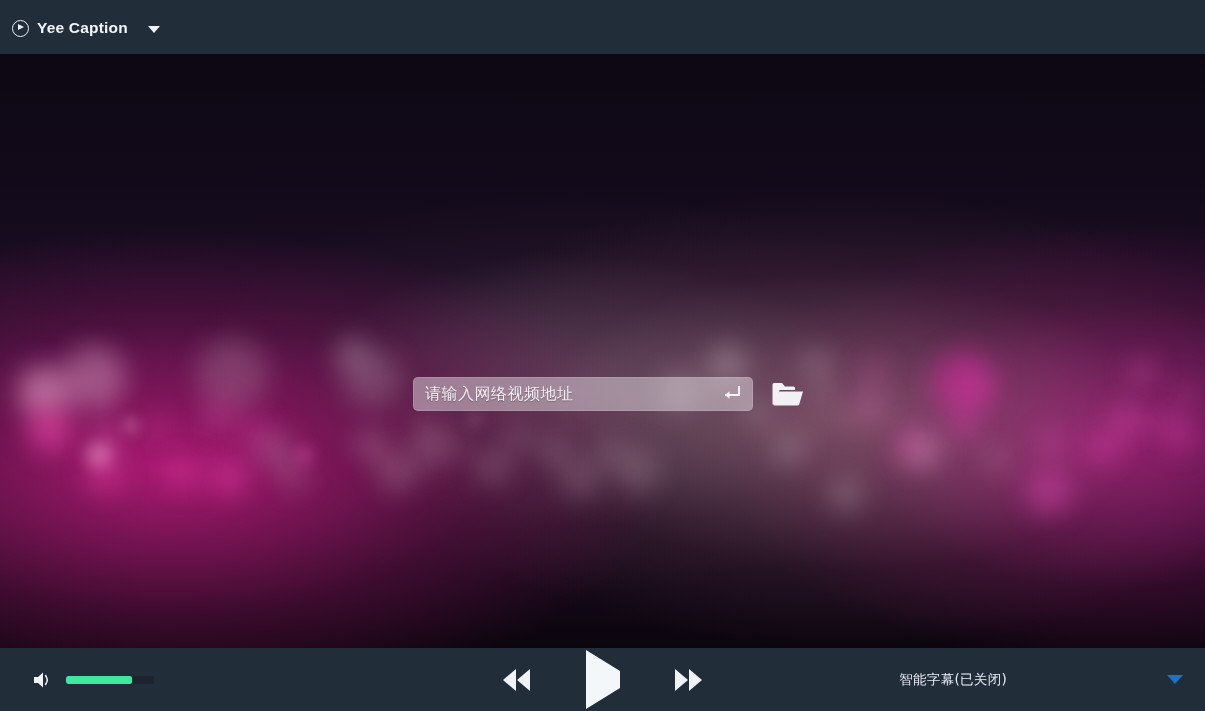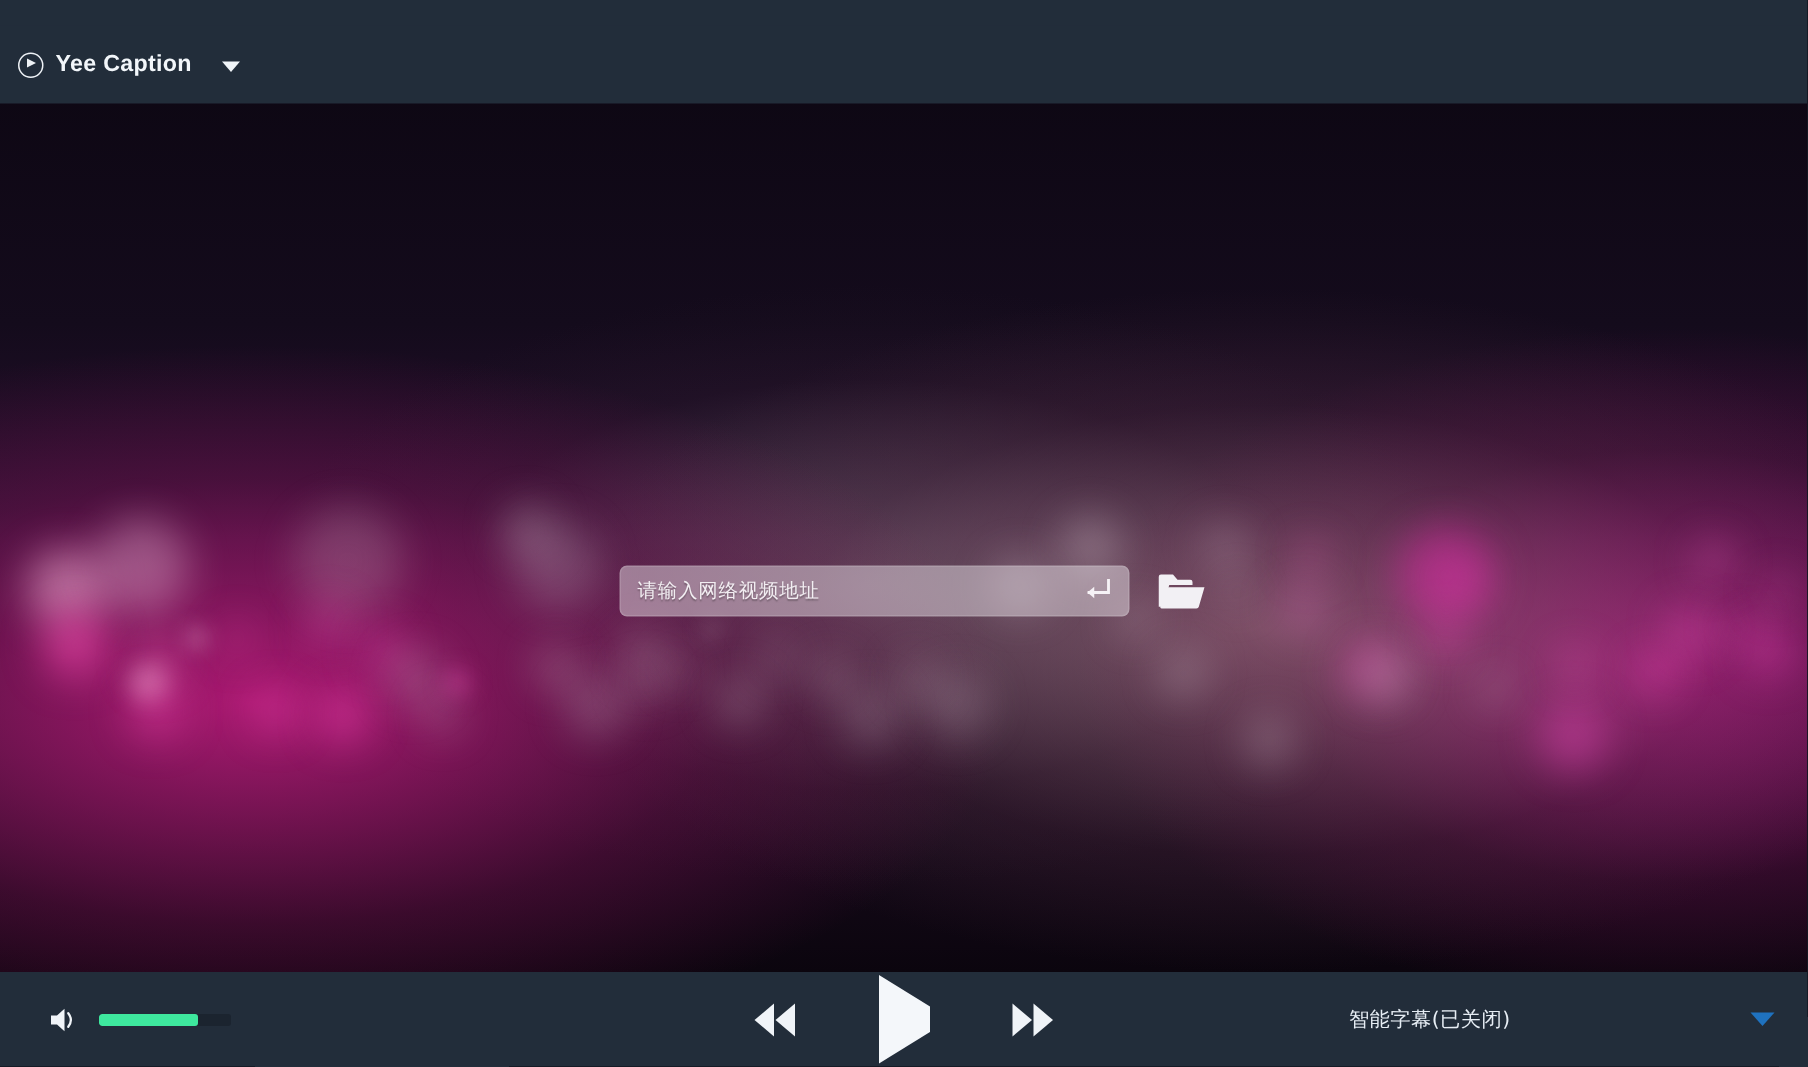--- a/index.html
+++ b/index.html
@@ -19,21 +19,21 @@
     width: 1205px;
     height: 711px;
     background: #222d3a;
     box-sizing: border-box;
     overflow: hidden;
   }
 
   
   .titlebar {
     position: absolute;
-    left: 0; top: 17px;
+    left: 0; top: 2px;
     width: 1205px;
     height: 52px;
     background: #222d3a;
     display: flex;
     align-items: center;
     z-index: 30;
   }
   .brand {
     display: flex;
     align-items: center;
@@ -223,21 +223,21 @@
     width: 340px;
     height: 34px;
     border-radius: 5px;
     background: rgba(232,226,232,0.48);
     display: flex;
     align-items: center;
     box-shadow: inset 0 0 0 1px rgba(255,255,255,0.12);
   }
   .url-placeholder {
     color: #f2eef2;
-    font-size: 13px;
+    font-size: 16px;
     margin-left: 12px;
     font-family: "DejaVu Sans", "Liberation Sans", sans-serif;
     text-shadow: 0 1px 1px rgba(0,0,0,0.28);
     letter-spacing: 0.5px;
   }
   .enter-icon {
     position: absolute;
     right: 12px; top: 9px;
     width: 20px; height: 14px;
   }

